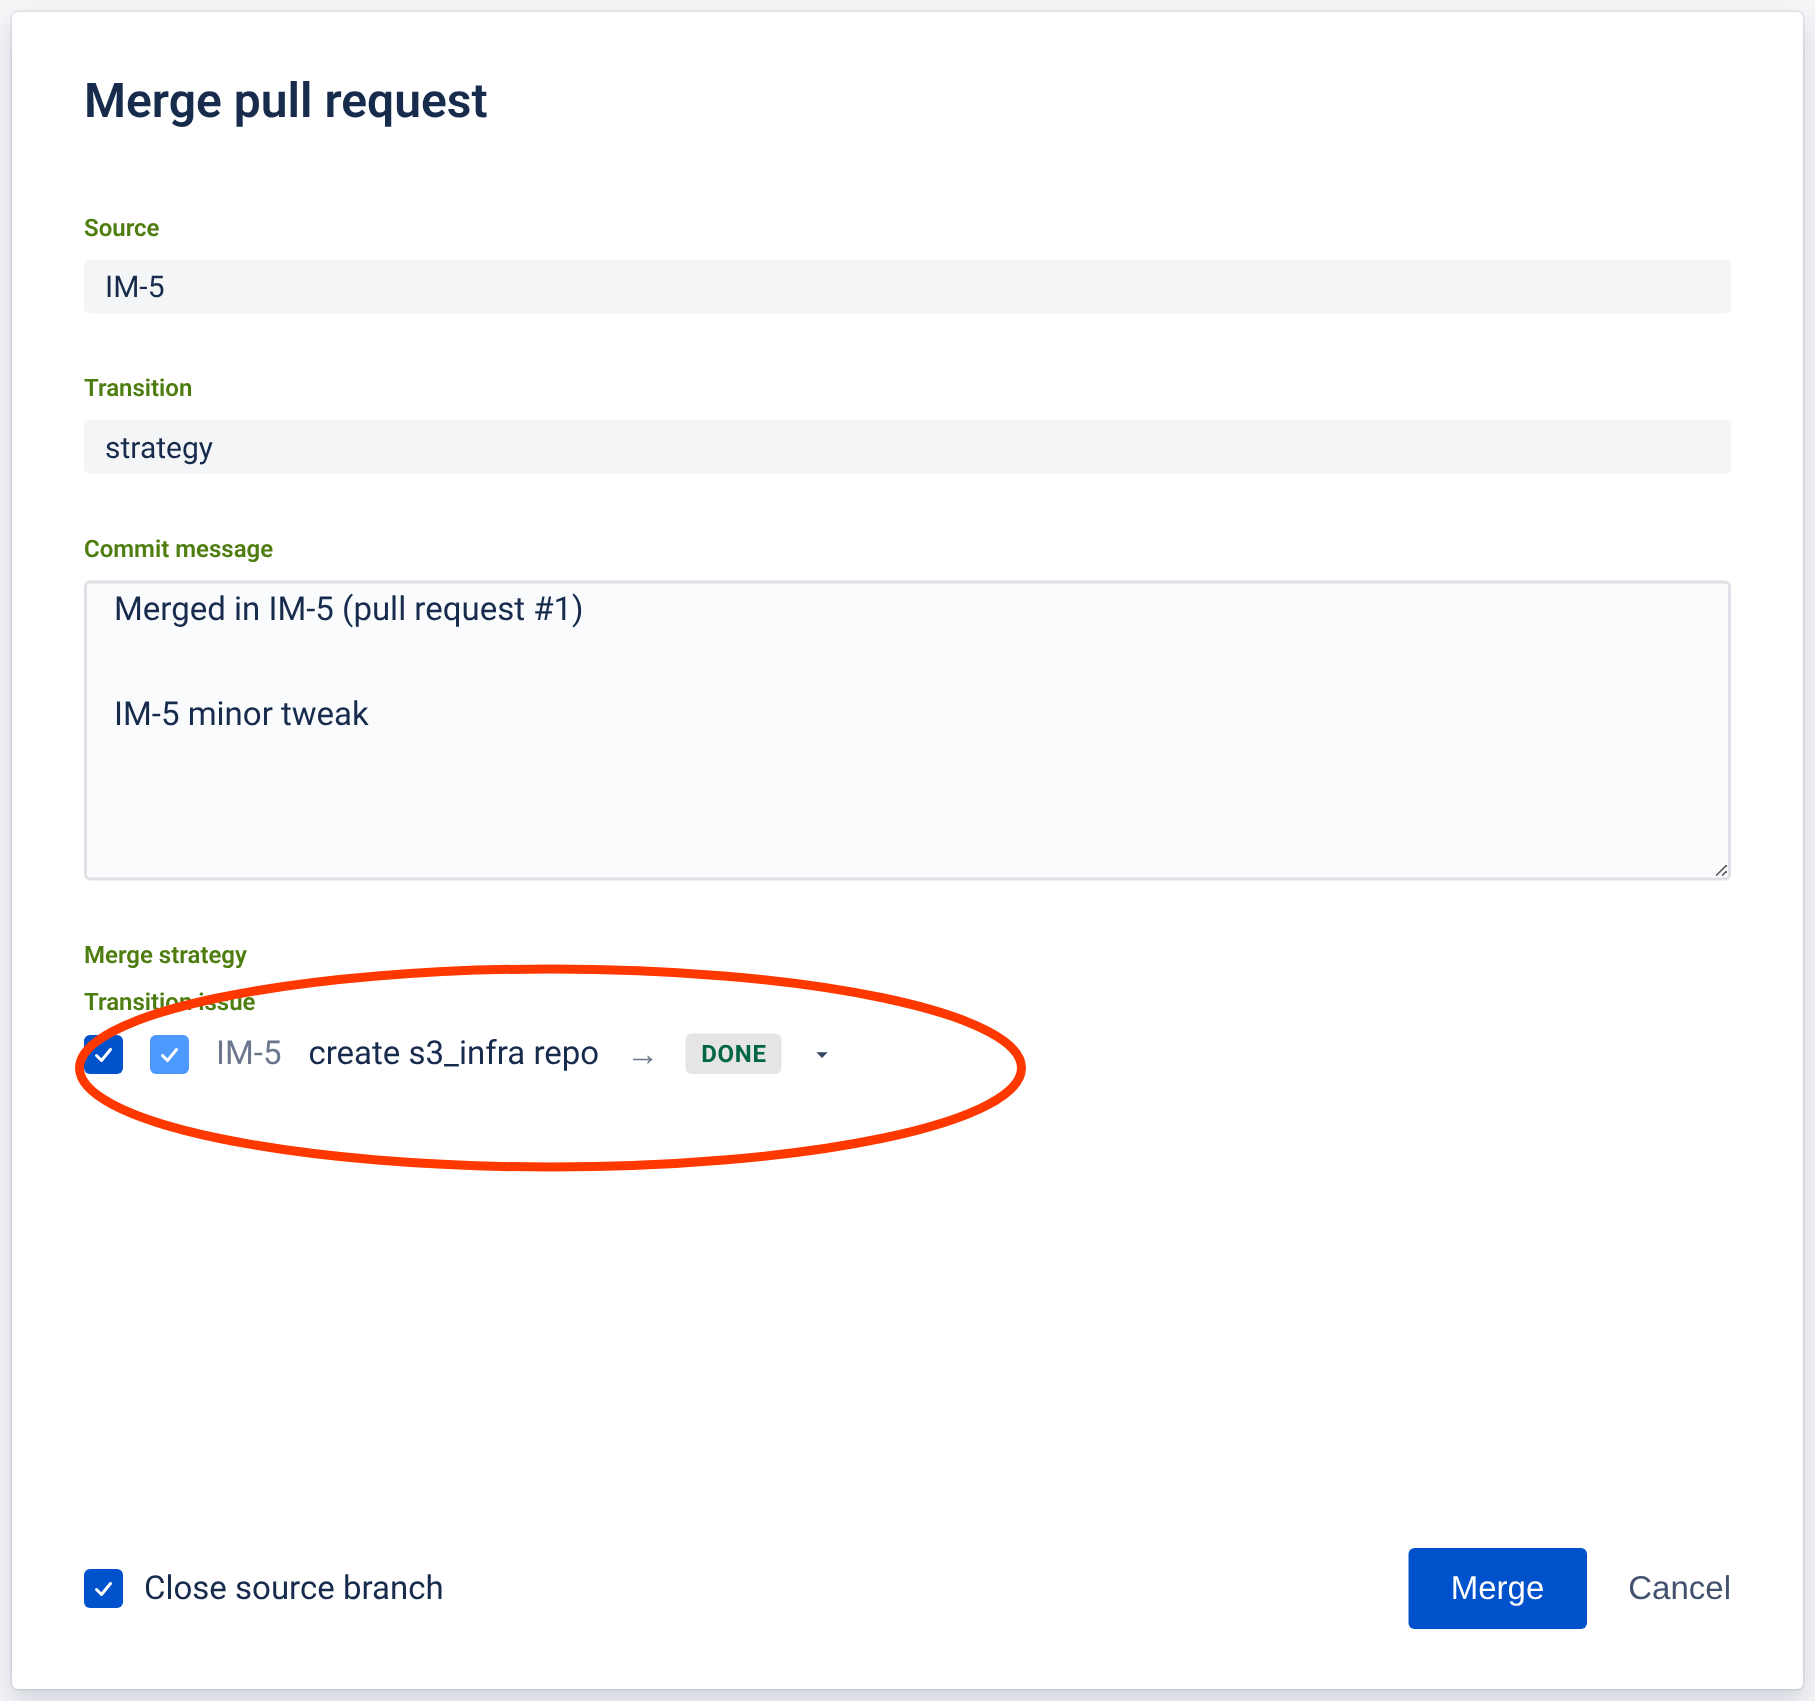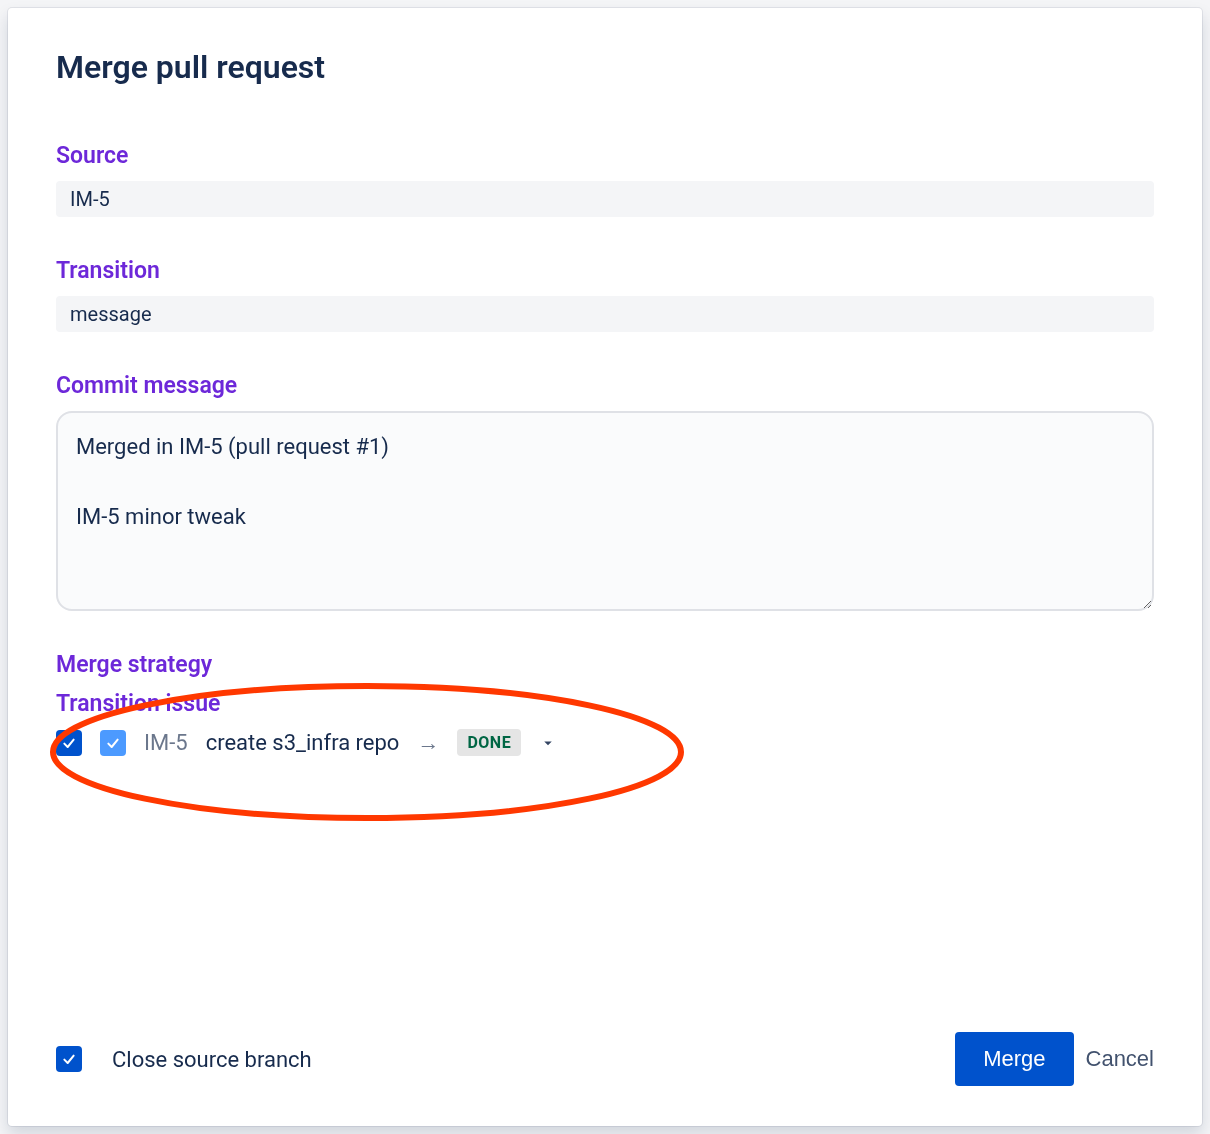--- a/index.html
+++ b/index.html
@@ -25,45 +25,45 @@
       display: flex;
       flex-direction: column;
     }
     .dialog-title {
       font-size: 32px;
       font-weight: 600;
       color: #172B4D;
       margin-bottom: 56px;
     }
     .field-label {
-      font-size: 23px;
+      font-size: 16px;
       font-weight: 600;
-      color: #6d28d9;
+      color: #4d7c0f;
       margin-bottom: 12px;
       display: block;
     }
     .branch-tag {
       display: inline-block;
       background: #F4F5F7;
       color: #172B4D;
       font-size: 20px;
       padding: 6px 14px;
       border-radius: 4px;
       margin-bottom: 40px;
     }
     .commit-textarea {
       width: 100%;
       min-height: 200px;
-      padding: 16px 18px;
+      padding: 0 18px;
       font-size: 22px;
       font-family: inherit;
       color: #172B4D;
       background: #FAFBFC;
       border: 2px solid #DFE1E6;
-      border-radius: 16px;
+      border-radius: 4px;
       resize: vertical;
       line-height: 1.6;
       margin-bottom: 40px;
     }
     .strategy-select {
       width: 100%;
       background: #F4F5F7;
       border: none;
       border-radius: 4px;
       padding: 16px 20px;
@@ -159,30 +159,30 @@
     }
     .footer-row {
       display: flex;
       align-items: center;
       justify-content: space-between;
       margin-top: auto;
     }
     .close-branch {
       display: flex;
       align-items: center;
-      gap: 30px;
+      gap: 14px;
     }
     .close-branch-label {
       font-size: 22px;
       color: #172B4D;
     }
     .footer-actions {
       display: flex;
       align-items: center;
-      gap: 12px;
+      gap: 28px;
     }
     .btn-primary {
       background: #0052CC;
       color: #fff;
       font-size: 22px;
       font-weight: 500;
       border: none;
       border-radius: 4px;
       padding: 14px 28px;
       cursor: pointer;
@@ -198,21 +198,21 @@
 </head>
 <body>
 
 <div class="dialog">
   <h1 class="dialog-title">Merge pull request</h1>
 
   <label class="field-label">Source</label>
   <div class="branch-tag">IM-5</div>
 
   <label class="field-label">Transition</label>
-  <div class="branch-tag">message</div>
+  <div class="branch-tag">strategy</div>
 
   <label class="field-label">Commit message</label>
   <textarea class="commit-textarea" style="">Merged in IM-5 (pull request #1)
 
 IM-5 minor tweak</textarea>
 
   <label class="field-label">Merge strategy</label>
 
   <label class="field-label">Transition issue</label>
   <div class="transition-row">

